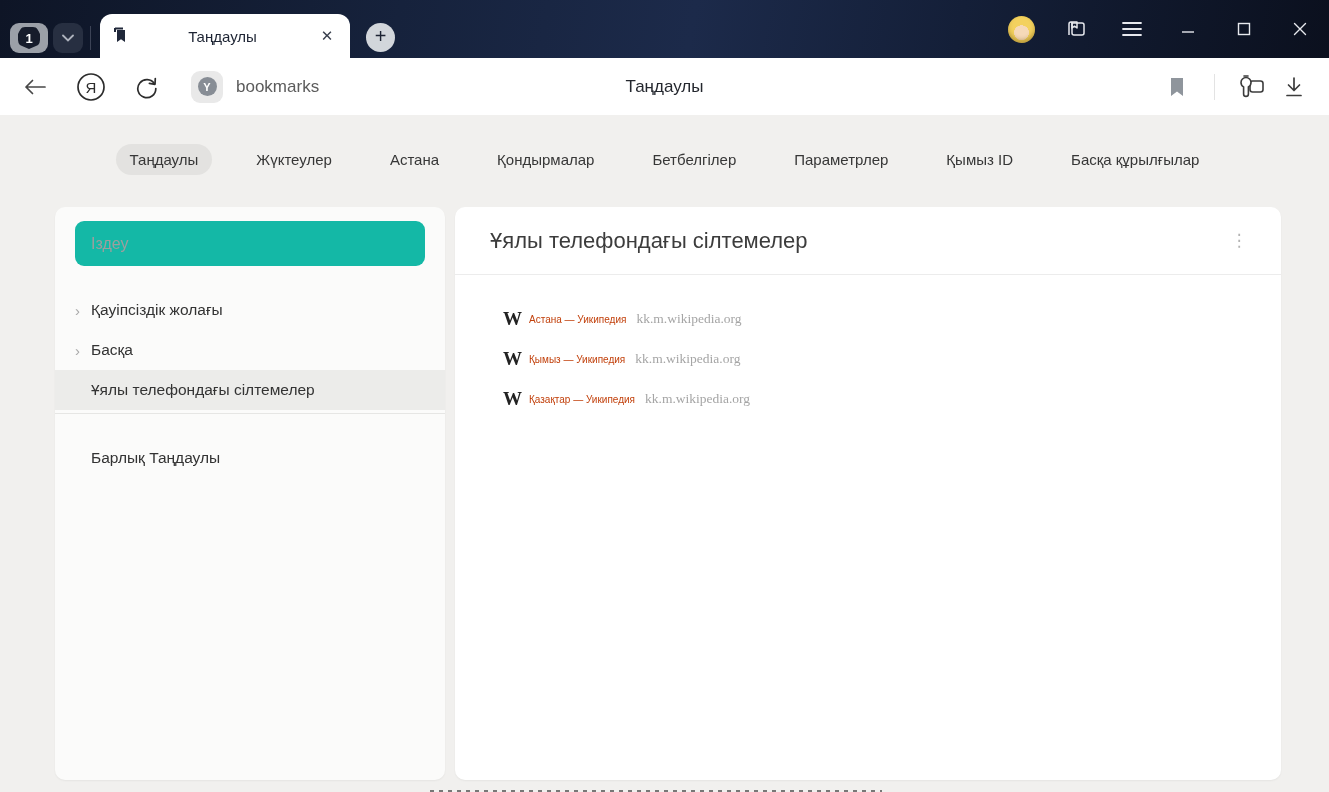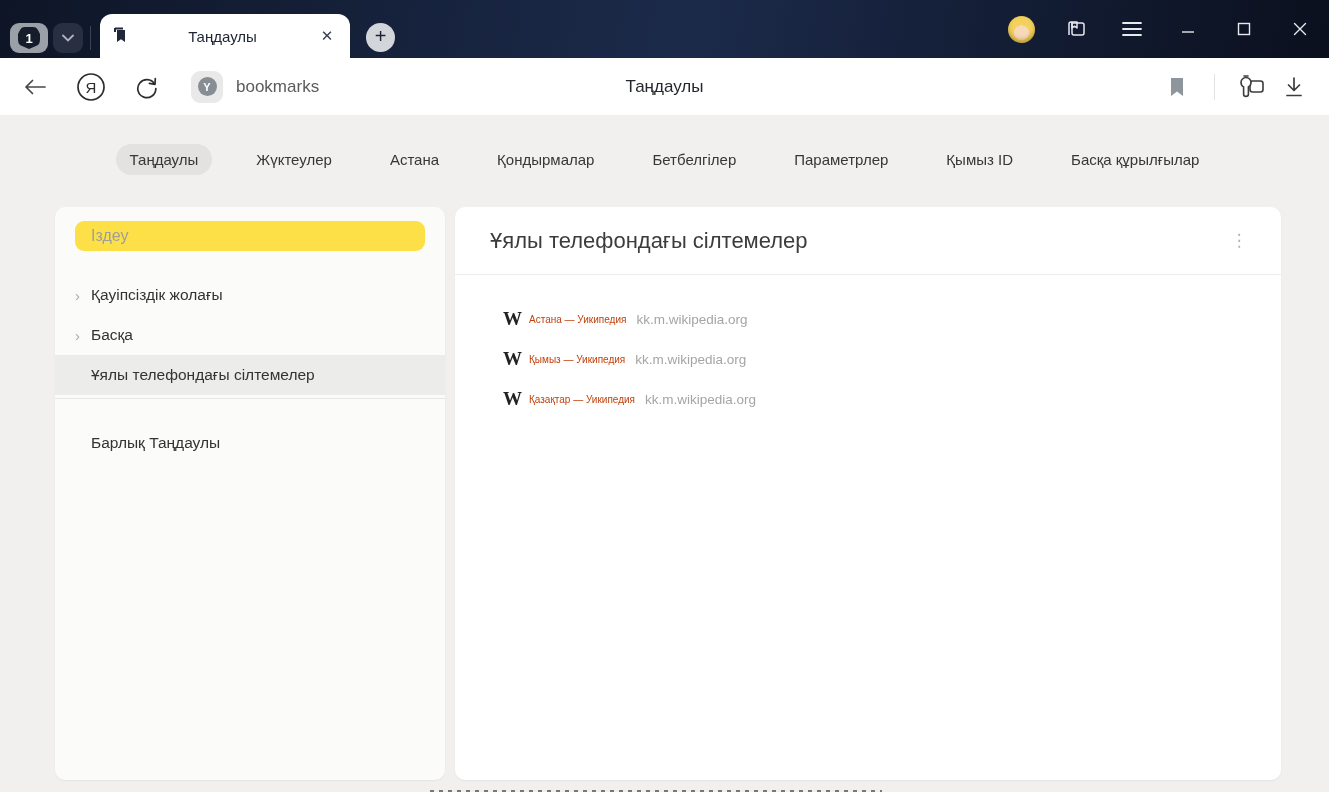--- a/index.html
+++ b/index.html
@@ -83,21 +83,21 @@
   }
   .page-nav .ptab.active { background:#e3e2e0; }
 
   
   .panels { position:absolute; top:207px; left:55px; display:flex; gap:10px; }
   .sidebar-panel {
     width:390px; height:573px; background:#fbfbfa; border-radius:10px;
     box-shadow:0 1px 2px rgba(0,0,0,.05); position:relative; overflow:hidden;
   }
   .search-box {
-    margin:14px 20px 0 20px; height:30px; background:#fde047; border-radius:9px;
+    margin:14px 20px 0 20px; height:45px; background:#14b8a6; border-radius:9px;
     display:flex; align-items:center; padding:0 16px;
   }
   .search-box input {
     border:none; outline:none; background:transparent; width:100%;
     font-size:16px; color:#333; font-family:inherit;
   }
   .search-box input::placeholder { color:#9e9e9e; }
   .side-list { margin-top:24px; }
   .side-item {
     height:40px; display:flex; align-items:center; cursor:pointer;
@@ -126,21 +126,21 @@
     width:28px; height:28px; display:flex; align-items:center; justify-content:center;
     color:#b3b3b3; font-size:17px; letter-spacing:0; cursor:pointer;
   }
   .bm-list { padding-top:24px; }
   .bm-row { height:40px; display:flex; align-items:center; padding-left:48px; cursor:pointer; }
   .bm-fav {
     width:26px; font-family:"Liberation Serif","DejaVu Serif",serif;
     font-size:19px; color:#222; font-weight:600;
   }
   .bm-title { font-size:10px; color:#c2410c; }
-  .bm-url { font-size:13.5px; color:#a5a5a5; margin-left:10px; }
+  .bm-url { font-size:13.5px; color:#a5a5a5; margin-left:10px;font-family:Liberation Serif, serif; }
 
   .bottom-sliver {
     position:absolute; bottom:0; left:430px; width:452px; height:2px;
     background:repeating-linear-gradient(90deg,#4f4f4f 0 4px,transparent 4px 9px);
     opacity:.75;
   }
 
   svg { display:block; }
 </style>
 </head>

